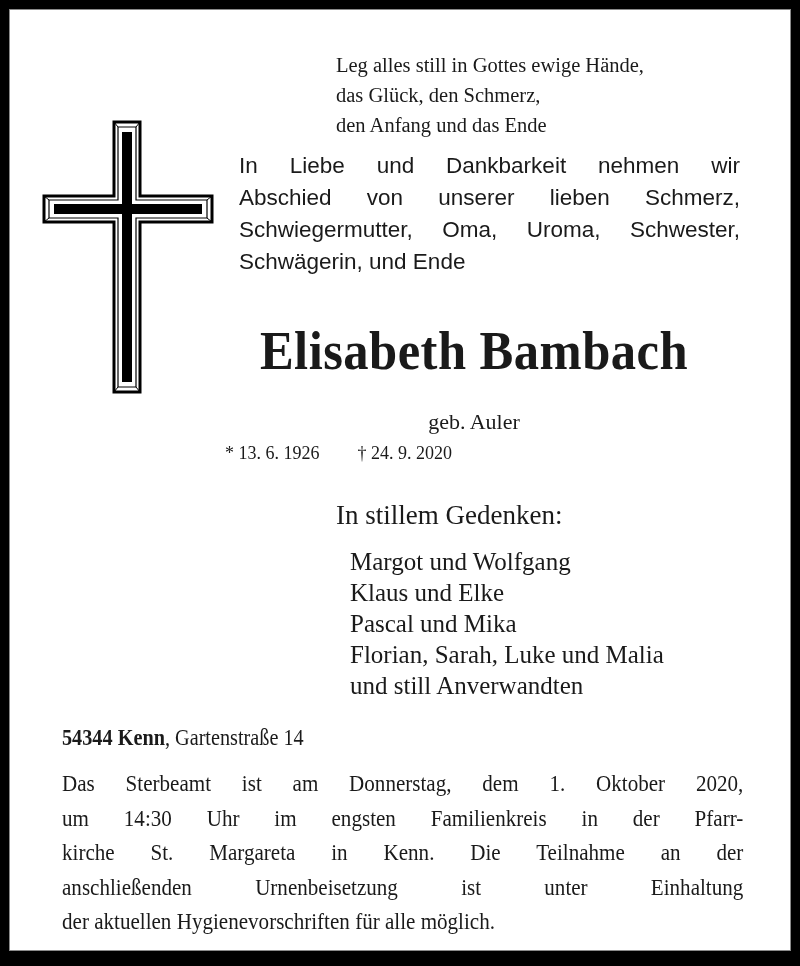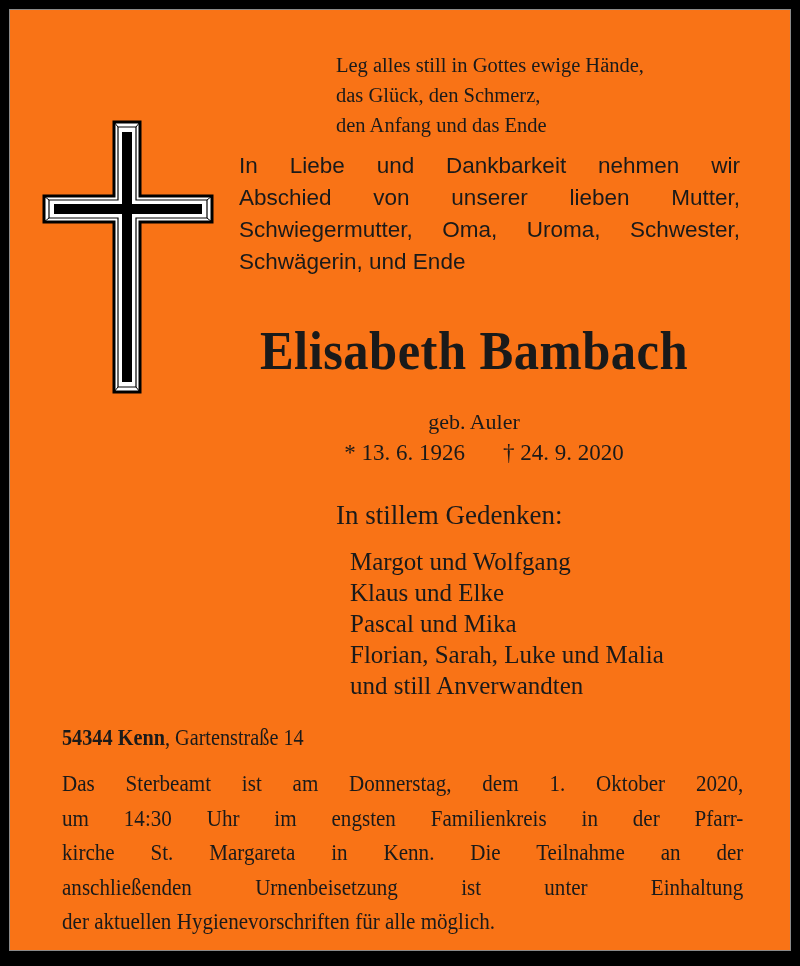--- a/index.html
+++ b/index.html
@@ -1,38 +1,38 @@
 <!DOCTYPE html>
 <html><head>
   <meta charset="utf-8">
   <style>
     html, body { margin: 0; padding: 0; }
     body { width: 800px; height: 966px; background: #000; position: relative; overflow: hidden; }
     .page {
       position: absolute; left: 9px; top: 9px; width: 782px; height: 942px;
-      background: #f97316; border: 1px solid #8a8a8a; box-sizing: border-box;
+      background: #ffffff; border: 1px solid #8a8a8a; box-sizing: border-box;
       color: #1a1a1a; font-family: "DejaVu Serif", "Liberation Serif", serif;
     }
     .abs { position: absolute; white-space: nowrap; }
     .motto { left: 326px; top: 40px; font-size: 20.5px; line-height: 30px; font-family: "Liberation Serif", serif; }
     .motto div { height: 30px; }
     .cross { position: absolute; left: 32px; top: 110px; width: 172px; height: 274px; }
     .intro {
       left: 229px; top: 140px; width: 501px; font-size: 22.5px; line-height: 32px;
       font-family: Liberation Sans, sans-serif; white-space: normal;
     }
     .intro div { text-align: justify; text-align-last: justify; height: 32px; }
     .intro div.last { text-align-last: left; }
     .name {
       left: 199px; top: 306px; width: 530px; text-align: center; font-weight: bold;
       font-size: 55px; line-height: 70px; font-family: "Liberation Serif", serif;
       letter-spacing: 0.5px; transform: scaleX(0.92); transform-origin: center;
     }
     .maiden { left: 199px; top: 386px; width: 530px; text-align: center; font-size: 22px; line-height: 30px; font-family: "Liberation Serif", serif; margin-top: 11px; }
-    .dates { left: 209px; top: 428px; width: 530px; text-align: center; font-size: 23px; line-height: 30px; font-family: "Liberation Serif", serif; }
+    .dates { left: 215px; top: 428px; width: 530px; text-align: left; font-size: 18px; line-height: 30px; font-family: "Liberation Serif", serif; }
     .dates .gap { display: inline-block; width: 38px; }
     .gedenken { left: 326px; top: 490px; font-size: 27px; line-height: 30px; font-family: "Liberation Serif", serif; }
     .family { left: 340px; top: 536px; font-size: 25px; line-height: 31px; font-family: "Liberation Serif", serif; }
     .family div { height: 31px; }
     .address { left: 52px; top: 712px; font-size: 23px; line-height: 32px; font-family: "Liberation Serif", serif; transform: scaleX(0.88); transform-origin: left; }
     .address b { font-weight: bold; }
     .notice {
       left: 52px; top: 756px; width: 776px; font-size: 24px; line-height: 34.6px;
       font-family: "Liberation Serif", serif; white-space: normal;
       transform: scaleX(0.878); transform-origin: left top;
@@ -64,21 +64,21 @@
     <line x1="2" y1="76" x2="7" y2="80" stroke="#000" stroke-width="1"></line>
     <line x1="2" y1="102" x2="7" y2="98" stroke="#000" stroke-width="1"></line>
     <line x1="170" y1="76" x2="165" y2="80" stroke="#000" stroke-width="1"></line>
     <line x1="170" y1="102" x2="165" y2="98" stroke="#000" stroke-width="1"></line>
 
     <path d="M80 12 H90 V84 H160 V94 H90 V262 H80 V94 H12 V84 H80 Z" fill="#000"></path>
   </svg>
 
   <div class="abs intro">
     <div>In Liebe und Dankbarkeit nehmen wir</div>
-    <div>Abschied von unserer lieben Mutter,</div>
+    <div>Abschied von unserer lieben Schmerz,</div>
     <div>Schwiegermutter, Oma, Uroma, Schwester,</div>
     <div class="last">Schwägerin, und Ende</div>
   </div>
 
   <div class="abs name">Elisabeth Bambach</div>
 
   <div class="abs maiden">geb. Auler</div>
 
   <div class="abs dates">
     <span>* 13. 6. 1926</span><span class="gap"></span><span>† 24. 9. 2020</span>

